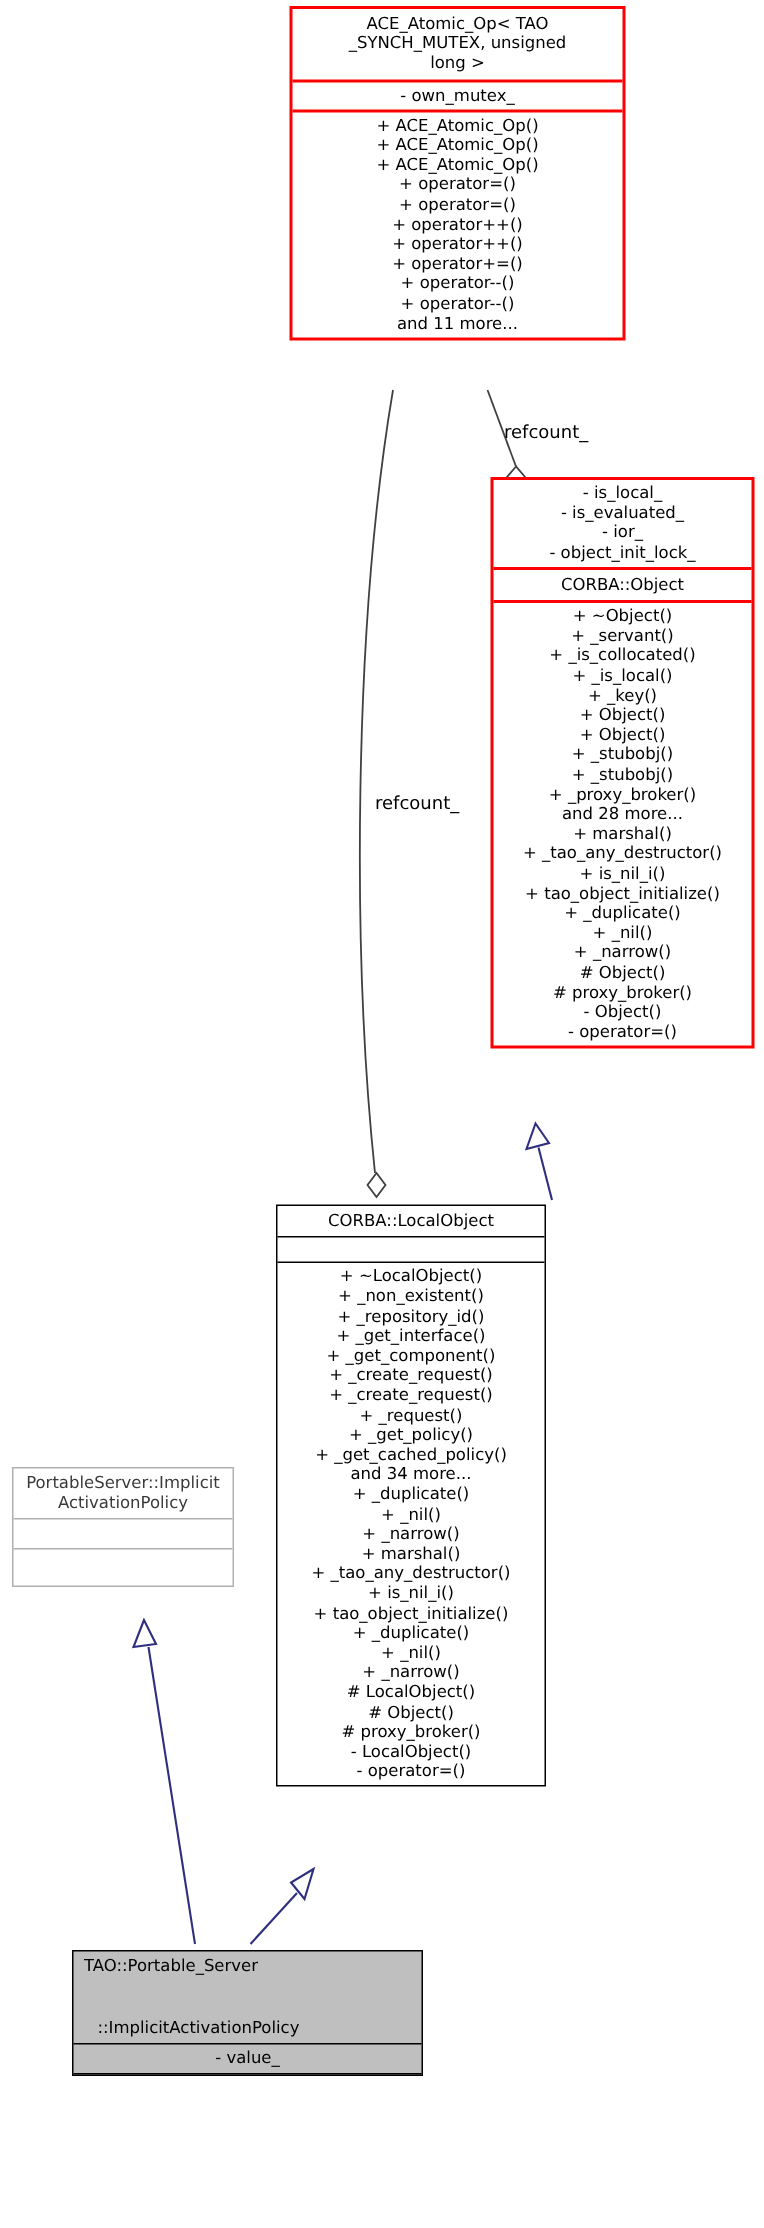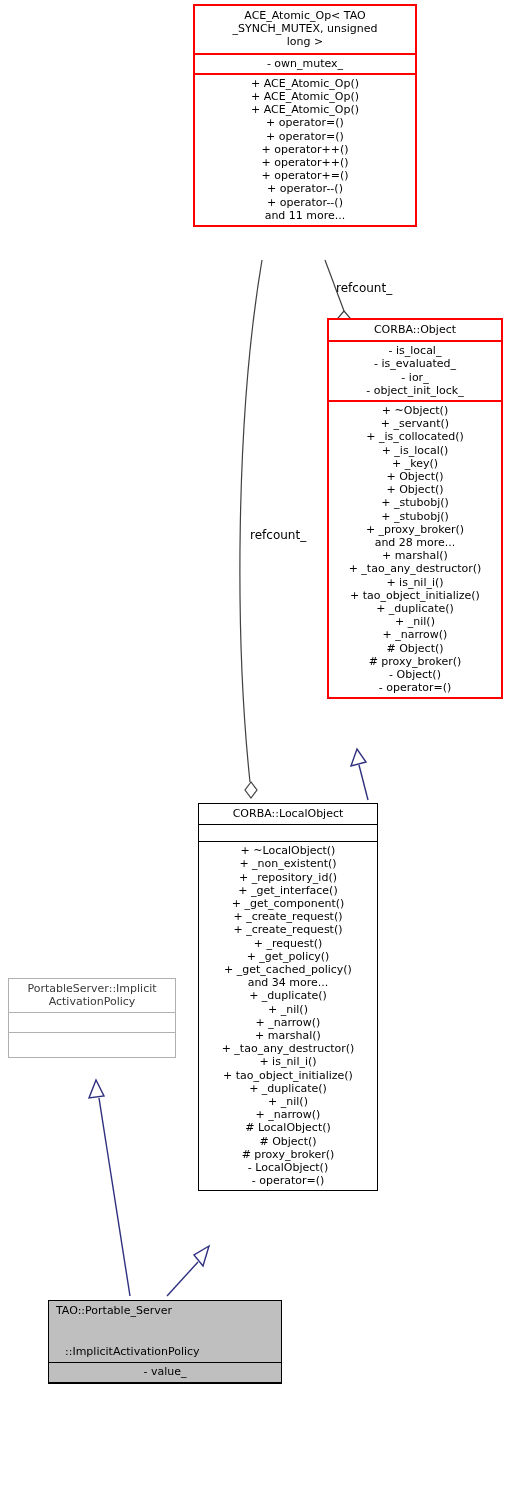--- a/index.html
+++ b/index.html
@@ -133,28 +133,28 @@
         <div class="row">+ operator++()</div>
         <div class="row">+ operator++()</div>
         <div class="row">+ operator+=()</div>
         <div class="row">+ operator--()</div>
         <div class="row">+ operator--()</div>
         <div class="row">and 11 more...</div>
       </div>
   </div>
 
   <div class="uml-box box-red" style="left:327px; top:318px; width:176px;">
-    <div class="sec title">
-        <div class="row">CORBA::Object</div>
-      </div>
     <div class="sec attrs">
         <div class="row">- is_local_</div>
         <div class="row">- is_evaluated_</div>
         <div class="row">- ior_</div>
         <div class="row">- object_init_lock_</div>
+      </div>
+    <div class="sec title">
+        <div class="row">CORBA::Object</div>
       </div>
     <div class="sec ops">
         <div class="row">+ ~Object()</div>
         <div class="row">+ _servant()</div>
         <div class="row">+ _is_collocated()</div>
         <div class="row">+ _is_local()</div>
         <div class="row">+ _key()</div>
         <div class="row">+ Object()</div>
         <div class="row">+ Object()</div>
         <div class="row">+ _stubobj()</div>
@@ -168,21 +168,21 @@
         <div class="row">+ _duplicate()</div>
         <div class="row">+ _nil()</div>
         <div class="row">+ _narrow()</div>
         <div class="row"># Object()</div>
         <div class="row"># proxy_broker()</div>
         <div class="row">- Object()</div>
         <div class="row">- operator=()</div>
       </div>
   </div>
 
-  <div class="uml-box box-black" style="left:198px; top:803px; width:180px;">
+  <div class="uml-box box-black" style="left:184px; top:803px; width:180px;">
     <div class="sec title">
         <div class="row">CORBA::LocalObject</div>
       </div>
     <div class="sec attrs" style="height:17px;"></div>
     <div class="sec ops">
         <div class="row">+ ~LocalObject()</div>
         <div class="row">+ _non_existent()</div>
         <div class="row">+ _repository_id()</div>
         <div class="row">+ _get_interface()</div>
         <div class="row">+ _get_component()</div>
@@ -203,21 +203,21 @@
         <div class="row">+ _nil()</div>
         <div class="row">+ _narrow()</div>
         <div class="row"># LocalObject()</div>
         <div class="row"># Object()</div>
         <div class="row"># proxy_broker()</div>
         <div class="row">- LocalObject()</div>
         <div class="row">- operator=()</div>
       </div>
   </div>
 
-  <div class="uml-box box-grey" style="left:8px; top:978px; width:168px; color:#3a3a3a;">
+  <div class="uml-box box-grey" style="left:8px; top:978px; width:148px; color:#3a3a3a;">
     <div class="sec title">
         <div class="row">PortableServer::Implicit</div>
         <div class="row">ActivationPolicy</div>
       </div>
     <div class="sec attrs" style="height:20px;"></div>
     <div class="sec ops" style="height:24px;"></div>
   </div>
 
   <div class="uml-box box-filled" style="left:48px; top:1300px; width:234px;">
     <div class="sec title" style="text-align:left; padding-left:7px;">

